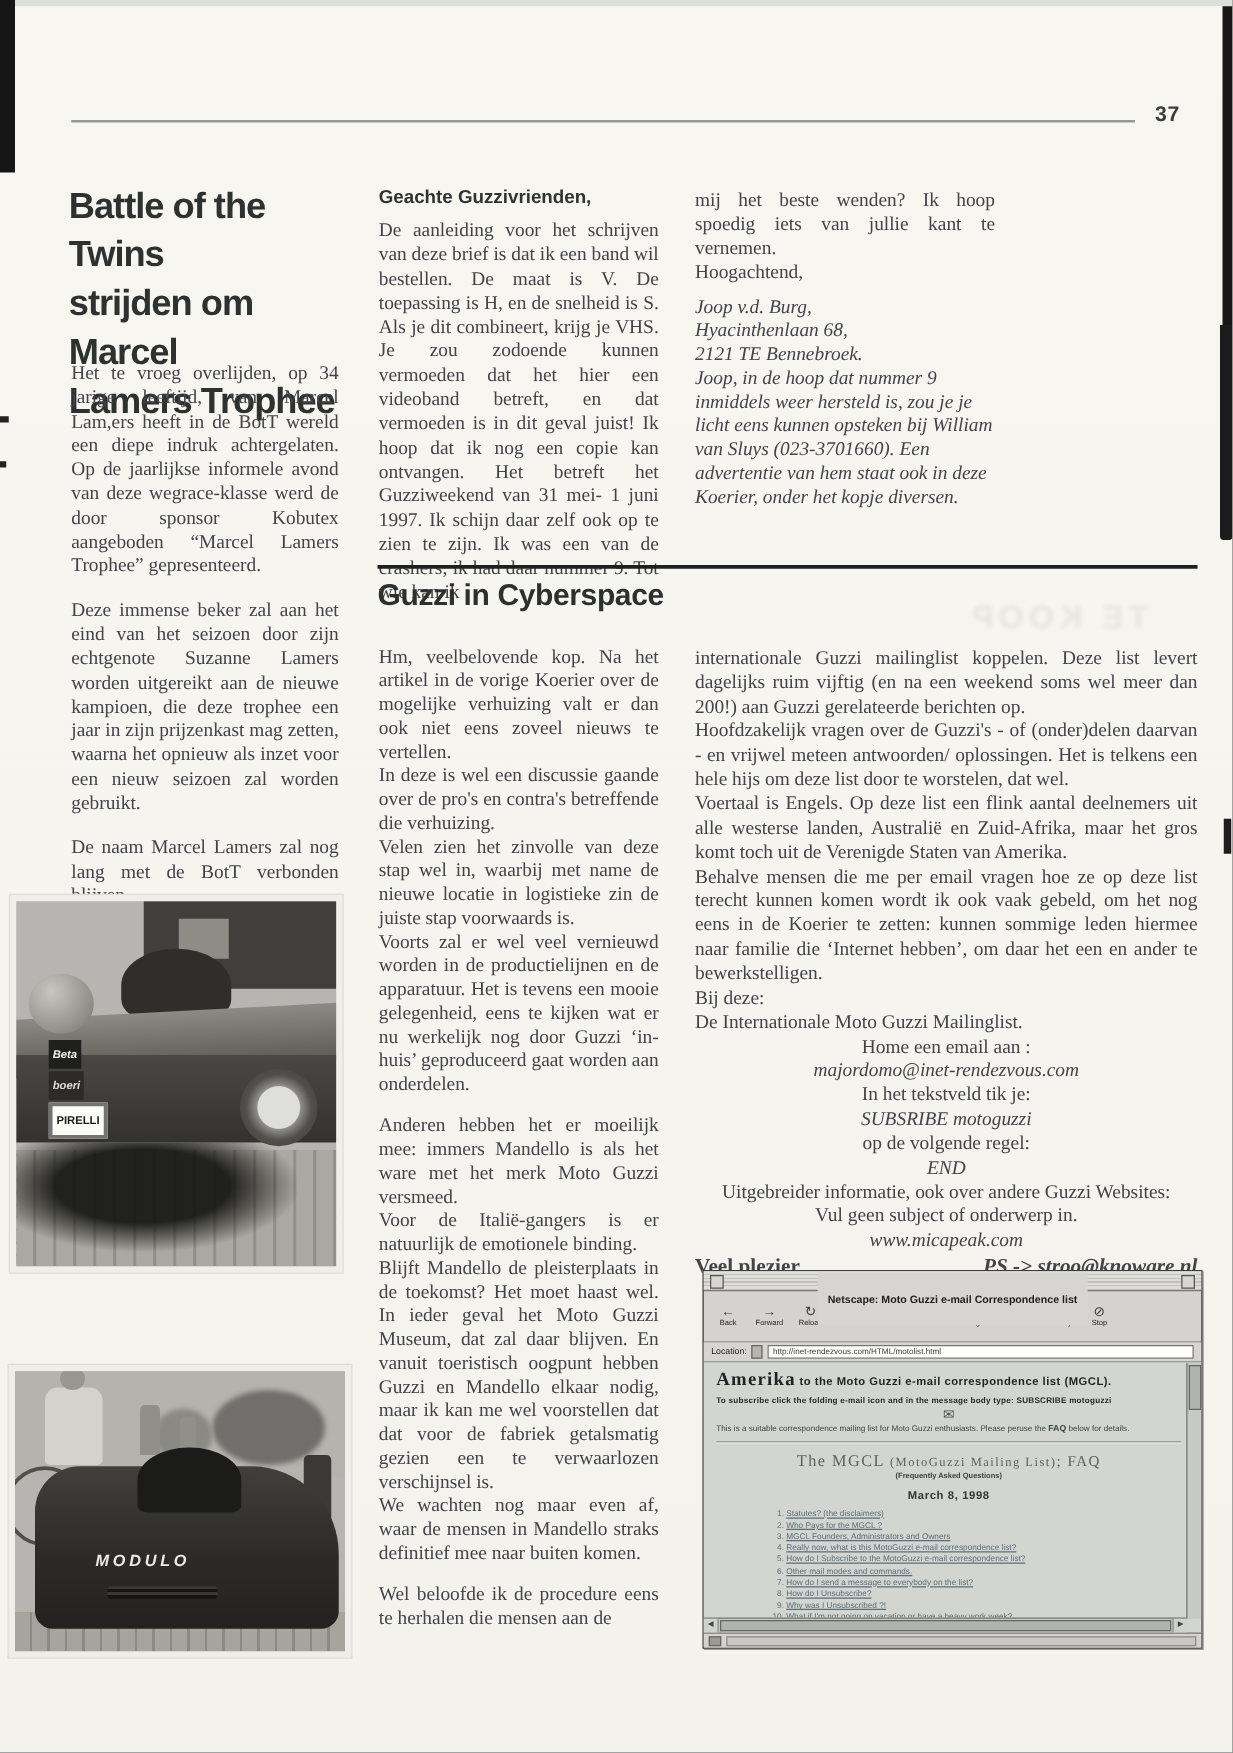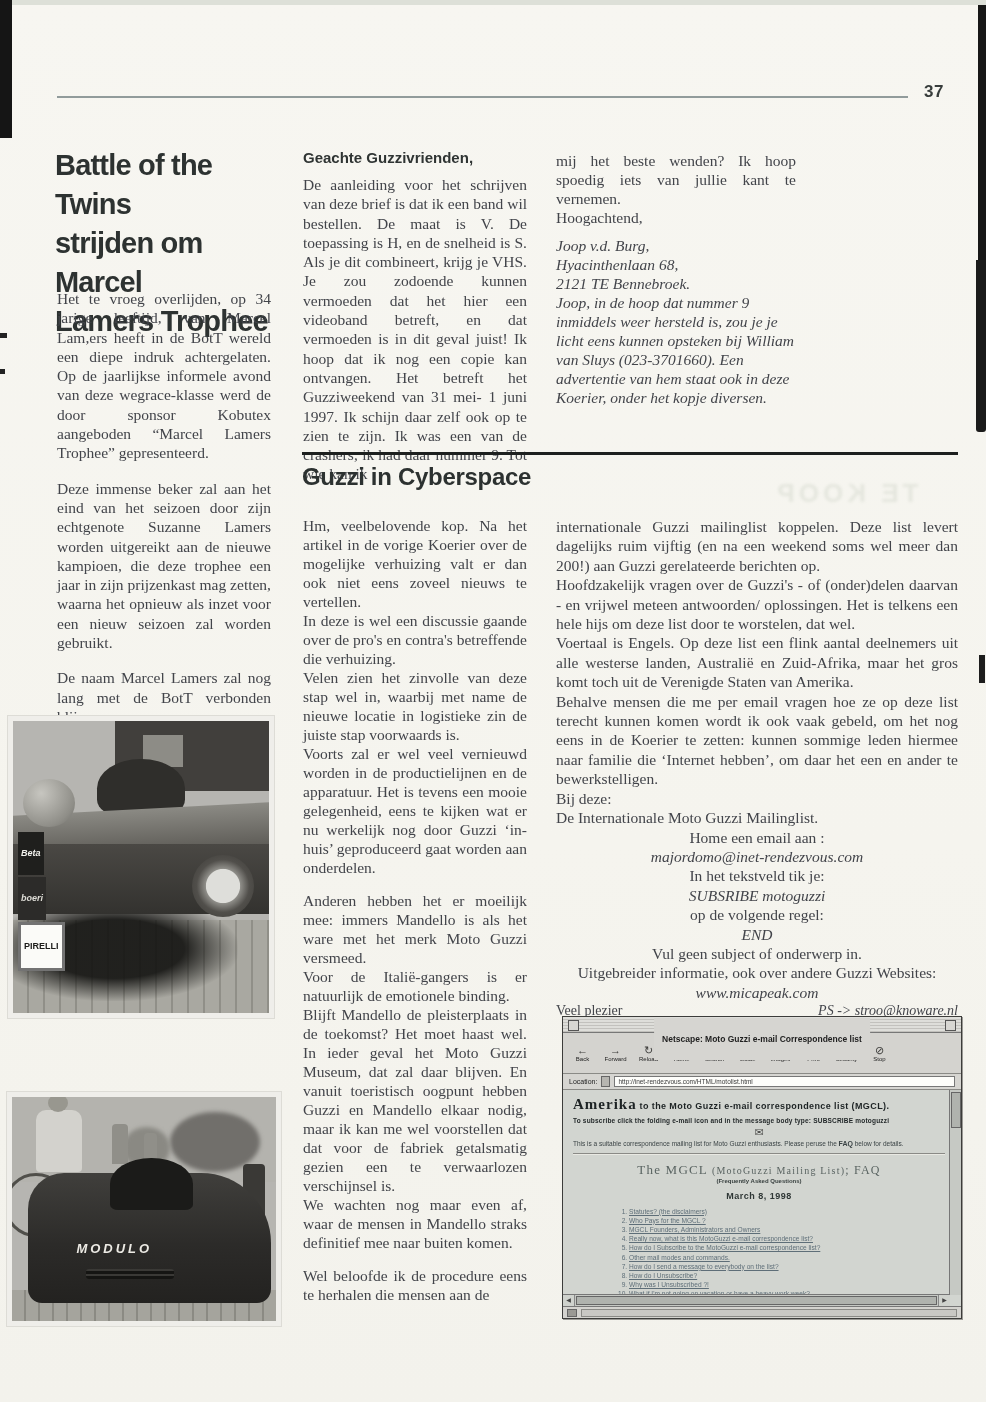--- a/index.html
+++ b/index.html
@@ -40,21 +40,21 @@
   #cyber-headline{left:302px;top:463px;font:bold 24px/28px "Liberation Sans",sans-serif;
                   color:#2c3130;letter-spacing:-.3px;}
   #cyber-mid{left:303px;top:516px;width:224px;}
   #cyber-mid .body-p{line-height:19px;}
   #cyber-right{left:556px;top:517px;width:402px;}
   #cyber-right .body-p{line-height:19.4px;}
   .gap{margin-top:14px !important;}
   #cyber-center{margin-top:0;}
   #cyber-center div{font-size:15.5px;line-height:19.4px;text-align:center;}
   .it{font-style:italic;}
-  #signoff{display:flex;justify-content:space-between;font-size:14px;margin-top:1px;}
+  #signoff{display:flex;justify-content:space-between;font-size:17px;margin-top:1px;font-weight:bold;}
   
   .photo{background:#efeeea;padding:5px;box-shadow:0 0 0 1px #dddcd6;}
   .photo-inner{position:relative;width:100%;height:100%;overflow:hidden;background:#b6b5b1;}
   #photo1{left:8px;top:716px;width:256px;height:292px;}
   #photo2{left:7px;top:1092px;width:264px;height:224px;}
   
   .p1-truck{position:absolute;right:0;top:0;width:60%;height:24%;background:#413f3c;border-radius:0 0 0 14px;}
   .p1-truck:after{content:"";position:absolute;left:18%;top:20%;width:26%;height:45%;background:#8d8c86;}
   .p1-fair{position:absolute;left:33%;top:13%;width:34%;height:20%;background:#2f2e2b;border-radius:50% 50% 30% 30%;}
   .p1-deck{position:absolute;left:0;top:30%;width:100%;height:16%;background:linear-gradient(180deg,#8b8a84,#5a5853);transform:skewY(-3deg);}
@@ -62,21 +62,21 @@
   .p1-helmet{position:absolute;left:4%;top:20%;width:52px;height:48px;border-radius:50%;
              background:radial-gradient(circle at 35% 30%,#c7c6c0,#8f8e88 70%,#6b6a65);}
   .p1-wheel{position:absolute;right:6%;top:46%;width:62px;height:62px;border-radius:50%;
             background:radial-gradient(circle,#dededa 0 38%,#8e8d88 40%,#514f4b 60%,#3a3935 100%);}
   .p1-cobbles{position:absolute;left:0;bottom:0;width:100%;height:32%;
       background:repeating-linear-gradient(90deg,#a9a8a1 0 14px,#908f88 14px 16px),
                  repeating-linear-gradient(0deg,rgba(255,255,255,0) 0 8px,rgba(58,58,52,.4) 8px 10px);}
   .p1-shadow{position:absolute;left:0%;bottom:4%;width:88%;height:30%;
       background:radial-gradient(ellipse at 45% 40%,rgba(18,18,16,.9) 0 40%,rgba(18,18,16,0) 72%);}
   #decals{position:absolute;left:2%;top:38%;width:64px;display:flex;flex-direction:column;gap:2px;}
-  #decals div{font:bold 9px/11px "Liberation Sans",sans-serif;padding:16px 3px;width:max-content;}
+  #decals div{font:bold 9px/11px "Liberation Sans",sans-serif;padding:6px 3px;width:max-content;margin-left:21px;}
   #decals div:nth-child(1){background:#1f1f1d;color:#f2f2ee;font-style:italic;}
   #decals div:nth-child(2){background:#2c2b29;color:#dddcd6;font-style:italic;}
   #decals div:nth-child(3){background:#fbfbf8;color:#1c1c1a;border:3px solid #737373;}
   
   .p2-trees{position:absolute;left:0;top:0;width:100%;height:38%;
       background:#b4b3ae;}
   .p2-trees:before{content:"";position:absolute;right:6%;top:18%;width:34%;height:70%;border-radius:50%;background:#716f6b;filter:blur(2px);}
   .p2-trees:after{content:"";position:absolute;right:40%;top:35%;width:18%;height:50%;border-radius:50%;background:#8a8983;filter:blur(2px);}
   .p2-man{position:absolute;left:9%;top:6%;width:46px;height:62px;background:#d3d2cd;border-radius:10px 10px 4px 4px;}
   .p2-man:before{content:"";position:absolute;left:12px;top:-16px;width:20px;height:18px;border-radius:50%;background:#98978f;}
@@ -224,22 +224,22 @@
         <p class="body-p">Bij deze:</p>
         <p class="body-p">De Internationale Moto Guzzi Mailinglist.</p>
       </div>
     <div id="cyber-center">
         <div class="">Home een email aan :</div>
         <div class="it">majordomo@inet-rendezvous.com</div>
         <div class="">In het tekstveld tik je:</div>
         <div class="it">SUBSRIBE motoguzzi</div>
         <div class="">op de volgende regel:</div>
         <div class="it">END</div>
+        <div class="">Uitgebreider informatie, ook over andere Guzzi Websites:</div>
         <div class="">Vul geen subject of onderwerp in.</div>
-        <div class="">Uitgebreider informatie, ook over andere Guzzi Websites:</div>
         <div class="it">www.micapeak.com</div>
       </div>
     <div id="signoff">
       <span>Veel plezier</span>
       <span class="it">PS -&gt; stroo@knoware.nl</span>
     </div>
   </div>
 
   <div class="abs photo" id="photo2">
     <div class="photo-inner">

